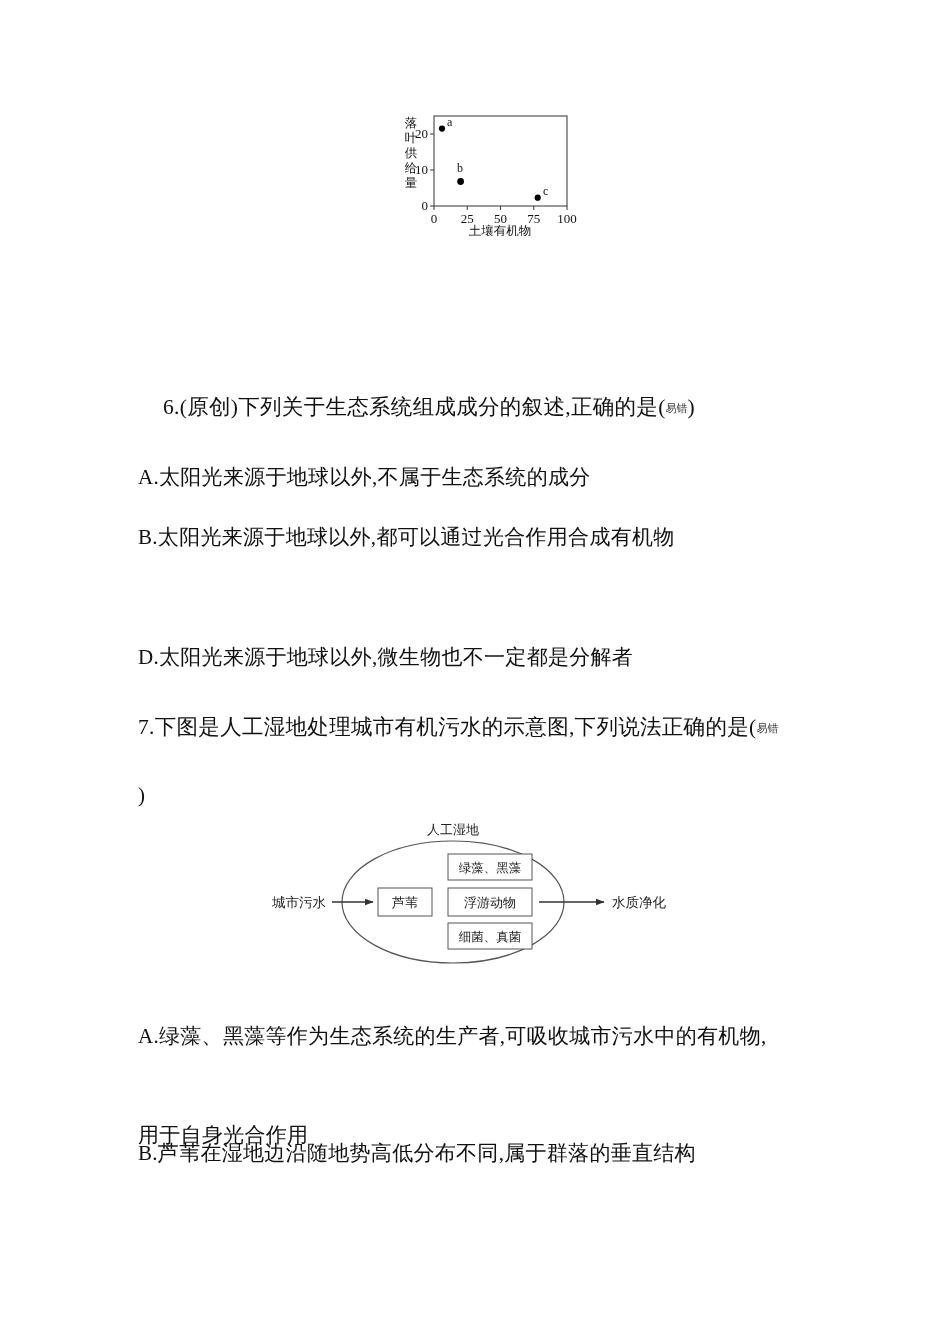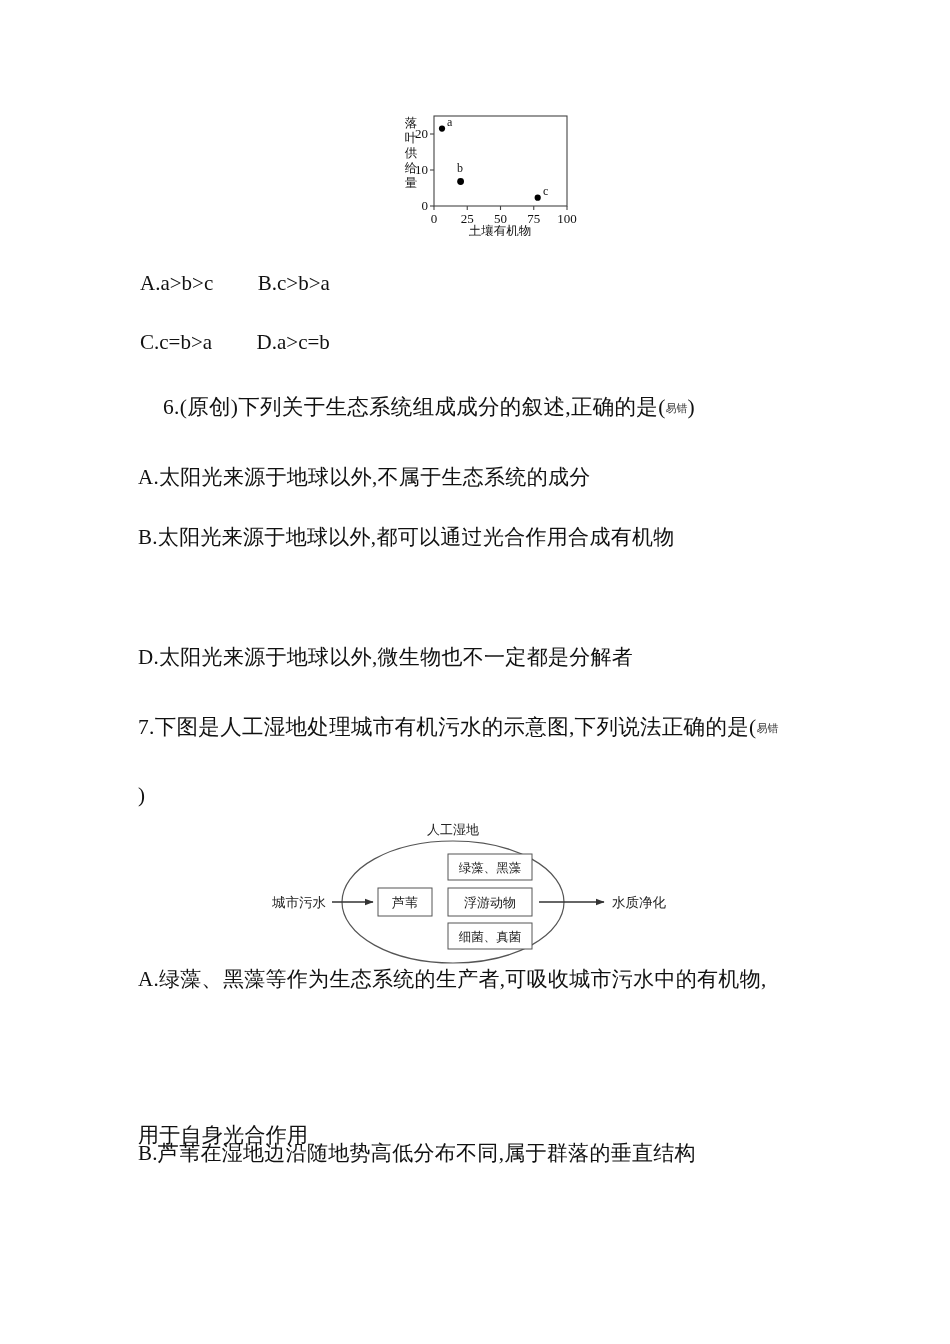--- a/index.html
+++ b/index.html
@@ -123,31 +123,21 @@
         <circle cx="56.6" cy="77.5" r="3.4" fill="#000000"></circle>
         <text x="53" y="68" font-family="Liberation Serif, serif" font-size="12" fill="#111">b</text>
       </g>
       <g>
         <circle cx="133.7" cy="93.7" r="3.1" fill="#000000"></circle>
         <text x="139" y="91" font-family="Liberation Serif, serif" font-size="12" fill="#111">c</text>
       </g>
     </svg>
   </div>
 
-  <div class="optrow" style="top:268px;">
-    <span class="opt-inline">A.</span><span class="opt-inline">a&gt;b&gt;c</span>
-    <span class="opt-gap"></span>
-    <span class="opt-inline">B.</span><span class="opt-inline">c&gt;b&gt;a</span>
-  </div>
-
-  <div class="optrow" style="top:327px;">
-    <span class="opt-inline">C.</span><span class="opt-inline">c=b&gt;a</span>
-    <span class="opt-gap"></span>
-    <span class="opt-inline">D.</span><span class="opt-inline">a&gt;c=b</span>
-  </div>
+
 
   <div class="qline stem" style="top:392px;margin-left:25px;">
     <span>6.</span><span>(原创)</span><span>下列关于生态系统组成成分的叙述,正确的是(</span><span class="marker">易错</span><span class="paren">)</span>
   </div>
 
   <div class="qline" style="top:462px;">
     <span>A.</span><span>太阳光来源于地球以外,不属于生态系统的成分</span>
   </div>
   <div class="qline" style="top:522px;">
     <span>B.</span><span>太阳光来源于地球以外,都可以通过光合作用合成有机物</span>
@@ -196,21 +186,21 @@
       <g>
         <rect x="236" y="105" width="84" height="26" fill="#ffffff" stroke="#555555" stroke-width="1"></rect>
         <text x="278" y="123" text-anchor="middle" font-family="DejaVu Sans, sans-serif" font-size="12.5" fill="#222">细菌、真菌</text>
       </g>
 
       <line x1="327" y1="84" x2="392" y2="84" stroke="#333333" stroke-width="1.3" marker-end="url(#arrowhead)"></line>
       <text x="400" y="89" font-family="DejaVu Sans, sans-serif" font-size="13.5" fill="#222">水质净化</text>
     </svg>
   </div>
 
-  <div class="qline" style="top:964px;text-align:center;">
+  <div class="qline" style="top:1021px;text-align:center;">
     <span>A.</span><span>绿藻、黑藻等作为生态系统的生产者,可吸收城市污水中的有机物,</span>
   </div>
   <div class="qline" style="top:1120px;">
     <span>用于自身光合作用</span>
   </div>
   <div class="qline" style="top:1138px;">
     <span>B.</span><span>芦苇在湿地边沿随地势高低分布不同,属于群落的垂直结构</span>
   </div>
 
 </div>

